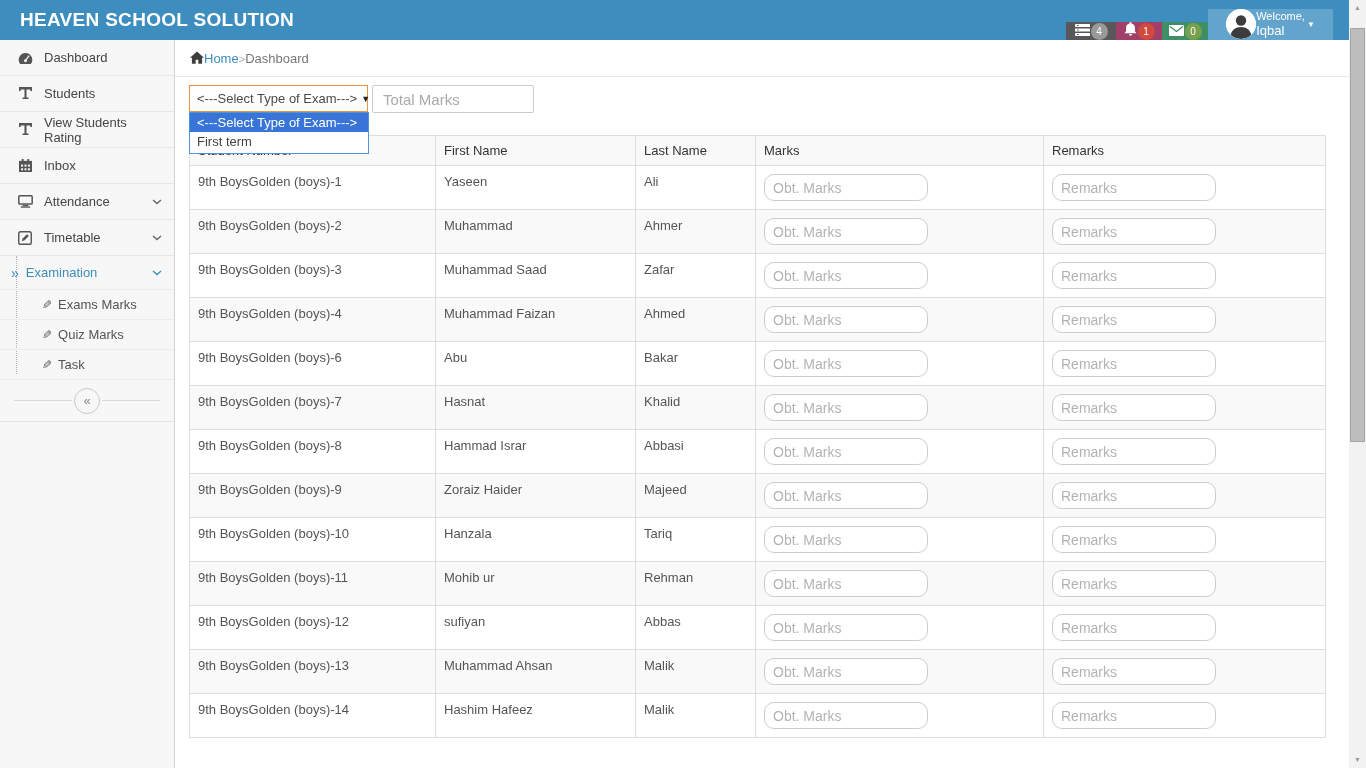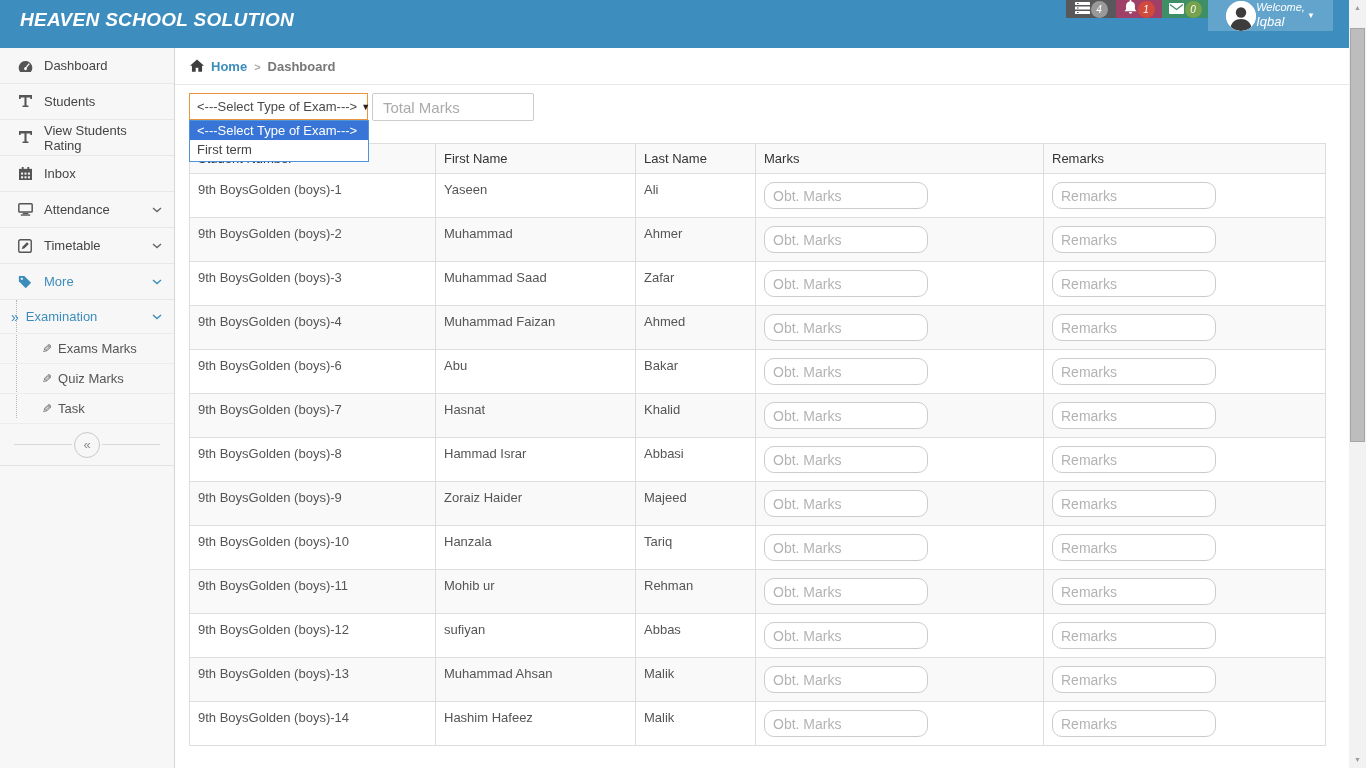--- a/index.html
+++ b/index.html
@@ -1,21 +1,21 @@
 <!DOCTYPE html>
 <html><head>
 <meta charset="utf-8">
 <style>
   * { margin:0; padding:0; box-sizing:border-box; }
   html,body { width:1366px; height:768px; overflow:hidden; background:#fff;
     font-family:"Liberation Sans", sans-serif; }
   .app { position:relative; width:1366px; height:768px; }
 
   
-  .topbar { width:1349px; height:48px; background:#3d8dbe; display:flex; align-items:flex-start;font-style:italic; }
+  .topbar { width:1349px; height:40px; background:#3d8dbe; display:flex; align-items:flex-end; }
   .brand { color:#fff; font-size:19px; font-weight:700; line-height:40px; padding-left:20px;
     letter-spacing:.3px; white-space:nowrap; }
   .top-spacer { flex:1; }
   .top-box { display:flex; align-items:center; justify-content:center; gap:3px; cursor:pointer; }
   .box-menu { width:50px; background:#58585b; }
   .box-alerts { width:46px; background:#a03f67; }
   .box-msgs { width:46px; background:#3f8f66; }
   .badge { min-width:17px; height:17px; border-radius:9px; color:#fff; font-size:10px;
     line-height:17px; text-align:center; padding:0 4px; margin-left:-2px; }
   .badge-gray { background:#999999; }
@@ -49,21 +49,21 @@
   .pencil-glyph { display:inline-block; transform:scaleX(-1); font-size:12px; color:#555; }
   .collapse-row { height:42px; display:flex; align-items:center; padding:0 14px;
     border-bottom:1px solid #e3e3e3; cursor:pointer; }
   .collapse-row .line { flex:1; height:1px; background:#d9d9d9; }
   .collapse-btn { width:26px; height:26px; border:1px solid #c9c9c9; border-radius:50%; color:#8a8a8a;
     font-size:13px; line-height:24px; text-align:center; background:#f7f7f7; margin:0 2px; }
 
   
   .main { flex:1; background:#fff; overflow:hidden; }
   .breadcrumb-bar { height:37px; padding:11px 15px 10px; border-bottom:1px solid #e9e9e9;
-    display:flex; align-items:center; gap:7px; font-size:13px; background:#fff;font-weight:bold; }
+    display:flex; align-items:center; font-size:13px; background:#fff; }
   .bc-home { color:#3c8dbc; text-decoration:none; cursor:pointer; }
   .bc-sep { color:#a9a9a9; font-size:11px; }
   .bc-cur { color:#777; }
 
   .content { padding:8px 14px 0 14px; position:relative; }
   .controls { display:flex; gap:4px; align-items:flex-start; height:28px; }
   .select-wrap { position:relative; width:179px; }
   .exam-select { width:179px; height:27px; border:1px solid #e9953f; background:#fff; display:flex;
     align-items:center; justify-content:space-between; padding:0 7px; font-size:13px; color:#4a4a4a;
     cursor:pointer; white-space:nowrap; }
@@ -225,34 +225,20 @@
             </svg>
         </span>
         <span>Timetable</span>
         <span class="chev">
           <svg width="10" height="6" viewBox="0 0 10 6">
               <path d="M1 1l4 3.5L9 1" fill="none" stroke="#666" stroke-width="1.4"></path>
             </svg>
         </span>
       </div>
 
-      <div class="side-item active">
-        <span class="sicon">
-          <svg width="14" height="14" viewBox="0 0 16 16">
-              <path fill="#3c8dbc" d="M1 1h6.2l7.8 7.8-6.2 6.2L1 7.2z"></path>
-              <circle cx="4.4" cy="4.4" r="1.3" fill="#f7f7f7"></circle>
-            </svg>
-        </span>
-        <span>More</span>
-        <span class="chev">
-          <svg width="10" height="6" viewBox="0 0 10 6">
-              <path d="M1 1l4 3.5L9 1" fill="none" stroke="#3c8dbc" stroke-width="1.4"></path>
-            </svg>
-        </span>
-      </div>
 
       <div class="exam-block">
         <div class="side-sub-head active">
           <span class="angle-glyph">»</span>
           <span>Examination</span>
           <span class="chev">
             <svg width="10" height="6" viewBox="0 0 10 6">
                 <path d="M1 1l4 3.5L9 1" fill="none" stroke="#3c8dbc" stroke-width="1.4"></path>
               </svg>
           </span>

